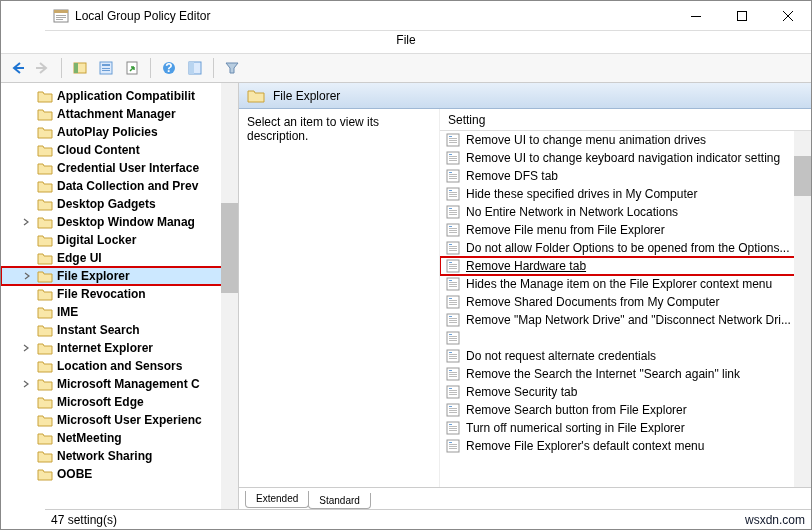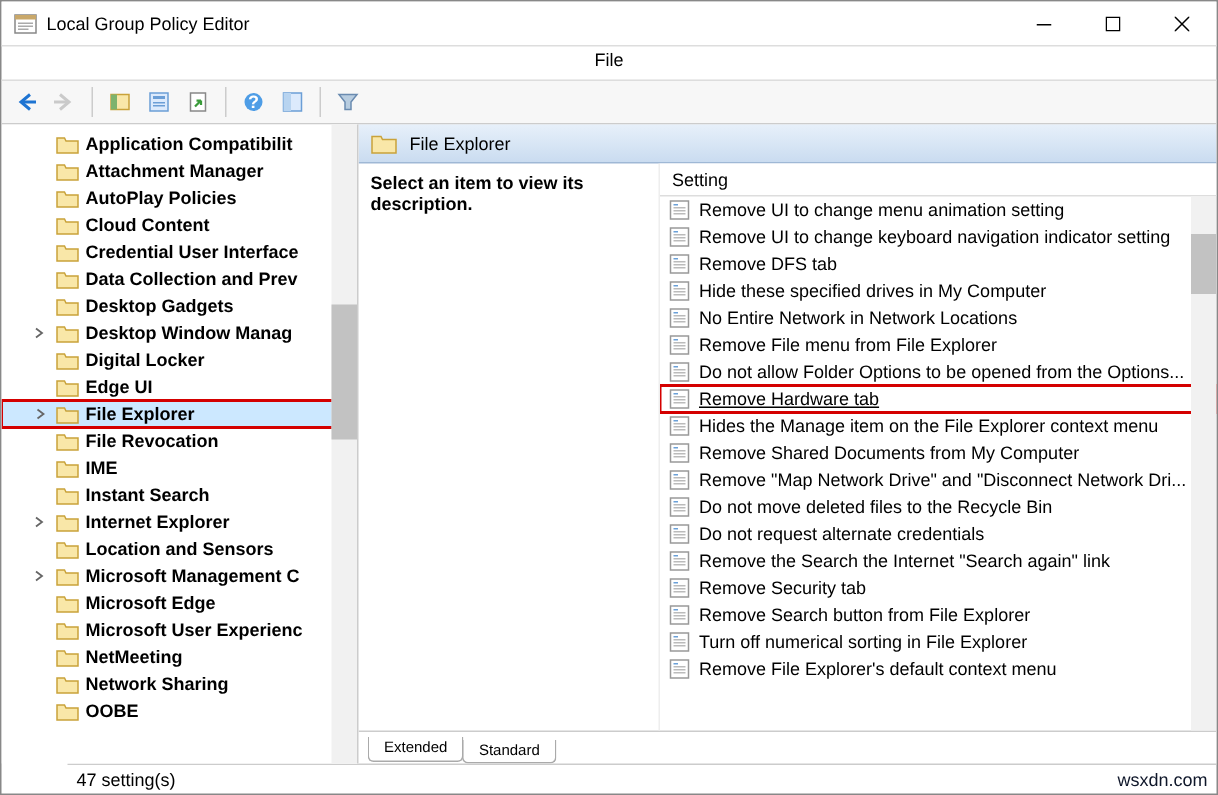--- a/index.html
+++ b/index.html
@@ -1,19 +1,19 @@
 <!DOCTYPE html>
 <html><head>
 <meta charset="utf-8">
 <style>
 * { box-sizing: border-box; margin: 0; padding: 0; font-family: "Segoe UI", Tahoma, sans-serif; font-size: 12px; }
 body { background: #fff; width: 812px; height: 530px; overflow: hidden; display: flex; flex-direction: column; border: 1px solid #888; }
 
 
-.titlebar { height: 30px; display: flex; align-items: center; padding: 0 0 0 8px; background: #fff; border-bottom: 1px solid #ddd; }
+.titlebar { height: 30px; display: flex; align-items: center; padding: 0 0 0 8px; background: #fff; border-bottom: 1px solid #ddd; margin-left: 44px; }
 .titlebar .icon { width: 16px; height: 16px; margin-right: 6px; }
 .titlebar .title { flex: 1; }
 .winctrl { display: flex; }
 .winbtn { width: 46px; height: 30px; display: flex; align-items: center; justify-content: center; }
 
 
 .menubar { height: 22px; display: flex; align-items: center; padding: 0 4px; flex-direction: column; }
 .menubar span { padding: 2px 8px; }
 
 
@@ -29,21 +29,21 @@
 .treeitem { display: flex; align-items: center; height: 18px; padding-left: 36px; white-space: nowrap; position: relative; font-weight: bold; }
 .treeitem.selected { background: #cce8ff; border: 1px solid #99d1ff; padding-left: 35px; }
 .treeitem.highlight { outline: 2px solid #d40000; outline-offset: -1px; }
 .expander { position: absolute; left: 20px; width: 12px; height: 12px; display: flex; align-items: center; justify-content: center; color: #666; }
 .folder-ico { width: 16px; height: 13px; margin-right: 4px; flex-shrink: 0; }
 
 
 .right { flex: 1; display: flex; flex-direction: column; min-width: 0; }
 .rhdr { height: 26px; background: linear-gradient(#e7f0fa, #cadcf0); border-bottom: 1px solid #9fb8d5; display: flex; align-items: center; padding: 0 8px; gap: 8px; }
 .rbody { flex: 1; display: flex; min-height: 0; }
-.desc { width: 200px; padding: 6px 8px; color: #000; font-weight: bold; }
+.desc { width: 200px; padding: 6px 8px; color: #000; }
 .list { flex: 1; display: flex; flex-direction: column; min-width: 0; border-left: 1px solid #eee; position: relative; }
 .listhdr { height: 22px; border-bottom: 1px solid #ddd; display: flex; align-items: center; padding: 0 8px; background: #fff; }
 .listbody { flex: 1; overflow: hidden; position: relative; }
 .listrow { display: flex; align-items: center; height: 18px; padding: 0 6px; white-space: nowrap; gap: 6px; }
 .listrow.highlight { outline: 2px solid #d40000; outline-offset: -1px; text-decoration: underline; }
 .setting-ico { width: 14px; height: 14px; flex-shrink: 0; }
 .rscroll { position: absolute; right: 0; top: 22px; bottom: 0; width: 17px; background: #f1f1f1; }
 .rthumb { position: absolute; right: 0; top: 25px; width: 17px; height: 40px; background: #c2c2c2; }
 
 
@@ -334,21 +334,21 @@
             <div class="listrow">
               <span>
                 <svg class="setting-ico" width="14" height="14">
                   <rect x="1" y="1" width="12" height="12" fill="#fff" stroke="#999"></rect>
                   <rect x="3" y="3" width="3" height="1" fill="#6aa0d8"></rect>
                   <rect x="3" y="5" width="8" height="1" fill="#bbb"></rect>
                   <rect x="3" y="7" width="8" height="1" fill="#bbb"></rect>
                   <rect x="3" y="9" width="8" height="1" fill="#bbb"></rect>
                 </svg>
               </span>
-              <span>Remove UI to change menu animation setting</span>
+              <span>Remove UI to change menu animation drives</span>
             </div>
             <div class="listrow">
               <span>
                 <svg class="setting-ico" width="14" height="14">
                   <rect x="1" y="1" width="12" height="12" fill="#fff" stroke="#999"></rect>
                   <rect x="3" y="3" width="3" height="1" fill="#6aa0d8"></rect>
                   <rect x="3" y="5" width="8" height="1" fill="#bbb"></rect>
                   <rect x="3" y="7" width="8" height="1" fill="#bbb"></rect>
                   <rect x="3" y="9" width="8" height="1" fill="#bbb"></rect>
                 </svg>
@@ -466,21 +466,20 @@
             <div class="listrow">
               <span>
                 <svg class="setting-ico" width="14" height="14">
                   <rect x="1" y="1" width="12" height="12" fill="#fff" stroke="#999"></rect>
                   <rect x="3" y="3" width="3" height="1" fill="#6aa0d8"></rect>
                   <rect x="3" y="5" width="8" height="1" fill="#bbb"></rect>
                   <rect x="3" y="7" width="8" height="1" fill="#bbb"></rect>
                   <rect x="3" y="9" width="8" height="1" fill="#bbb"></rect>
                 </svg>
               </span>
-              <span>Do not move deleted files to the Recycle Bin</span>
             </div>
             <div class="listrow">
               <span>
                 <svg class="setting-ico" width="14" height="14">
                   <rect x="1" y="1" width="12" height="12" fill="#fff" stroke="#999"></rect>
                   <rect x="3" y="3" width="3" height="1" fill="#6aa0d8"></rect>
                   <rect x="3" y="5" width="8" height="1" fill="#bbb"></rect>
                   <rect x="3" y="7" width="8" height="1" fill="#bbb"></rect>
                   <rect x="3" y="9" width="8" height="1" fill="#bbb"></rect>
                 </svg>

